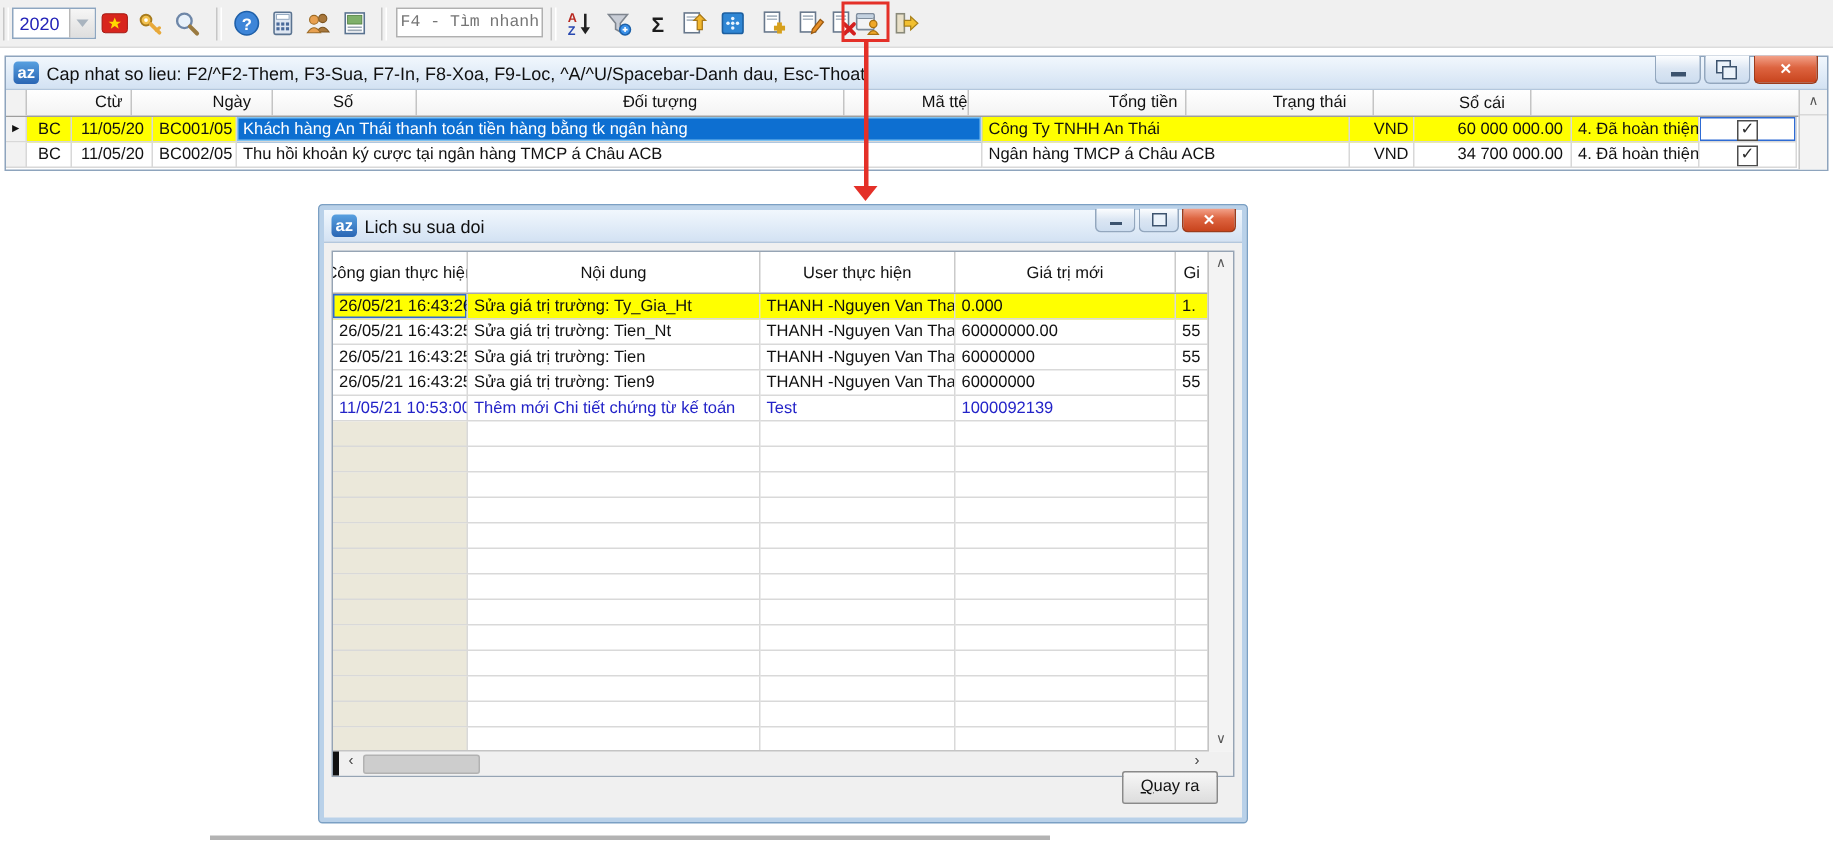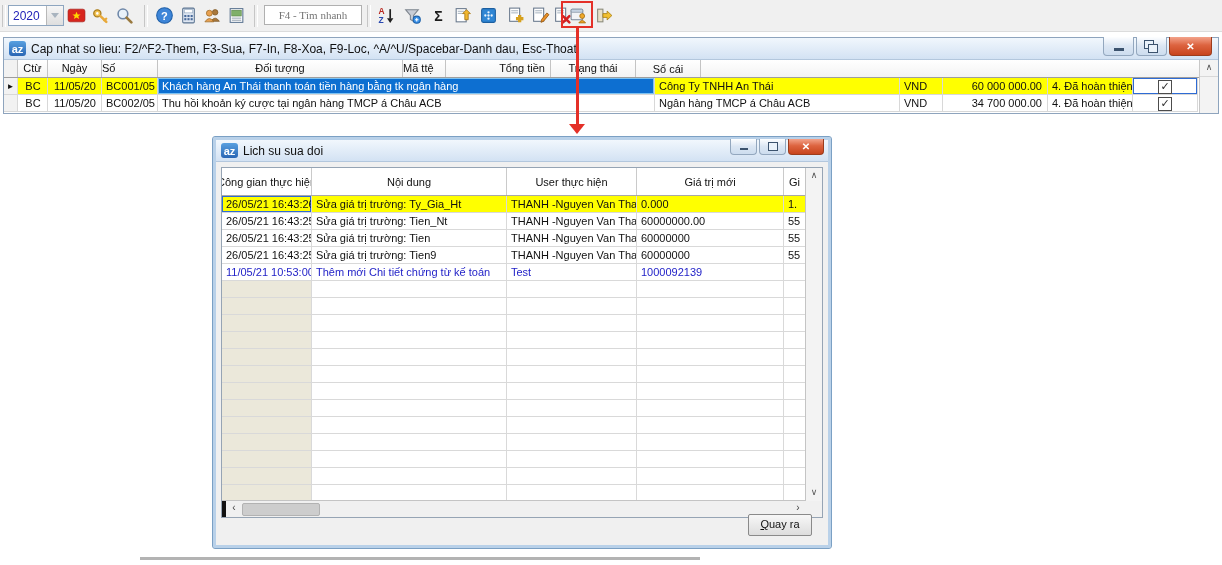--- a/index.html
+++ b/index.html
@@ -9,21 +9,21 @@
 
   
   .toolbar{left:0;top:0;width:1222px;height:32px;background:#f0f0f0;border-bottom:1px solid #dcdcdc;z-index:2;}
   .grip{top:5px;width:4px;height:22px;border-left:1px solid #c6c6c6;border-right:1px solid #ffffff;}
   .tb-btn{top:3px;width:25px;height:25px;display:flex;align-items:center;justify-content:center;background:transparent;border:1px solid transparent;}
   .combo{left:8px;top:5px;height:21px;display:flex;border:1px solid #8ea6c0;background:#fff;}
   .combo-val{width:33px;padding:3px 0 0 4px;color:#2222b8;font-size:12px;}
   .combo-arrow{width:16px;background:linear-gradient(#f6f6f6,#dedede);border-left:1px solid #b8b8b8;display:flex;align-items:center;justify-content:center;}
   .combo-arrow i{width:0;height:0;border-left:4px solid transparent;border-right:4px solid transparent;border-top:5px solid #a9b4bf;}
   .quick-find{left:264px;top:5px;width:98px;height:20px;border:1px solid #b0b0b0;background:#fff;color:#9a9a9a;
-              font-family:Liberation Serif, serif;font-size:11px;text-align:center;box-sizing:border-box;}
+              font-family:Liberation Mono, monospace;font-size:11px;text-align:center;box-sizing:border-box;}
   .sigma{font-size:14px;font-weight:bold;color:#1c1c1c;}
 
   
   .red-box{left:561px;top:1px;width:32px;height:27px;border:2px solid #e43028;z-index:40;}
   .red-line{left:576px;top:28px;width:3px;height:96px;background:#e43028;z-index:40;}
   .red-head{left:569px;top:124px;width:0;height:0;border-left:8px solid transparent;border-right:8px solid transparent;border-top:10px solid #e43028;z-index:40;}
 
   
   .main-win{left:3px;top:37px;width:1216px;height:77px;border:1px solid #8ea4bd;background:#fff;z-index:1;}
   .titlebar{left:0;top:0;width:100%;height:22px;background:linear-gradient(#f1f7fd,#d3e2f3);border-bottom:1px solid #b3c7dd;display:flex;align-items:center;}
@@ -35,28 +35,28 @@
       display:flex;align-items:center;justify-content:center;}
   .wb.min{width:29px}.wb.rst{width:29px}.wb.cls{width:41px;background:linear-gradient(#f3a38b,#dd6440 45%,#c8441d);border-color:#9c3c1c;color:#fff;font-size:10px;font-weight:bold;}
   .wb .bar{width:10px;height:3px;background:#3c536e;margin-top:6px;}
   .wb .sq{width:8px;height:7px;border:1px solid #3c536e;background:#eaf2fa;}
   .wb .sq2{position:relative;left:2px;top:-2px;}
   .wb .sq3{position:relative;left:-4px;top:2px;}
   .dlg .wb{height:15px}.dlg .wb.min{width:25px}.dlg .wb.rst{width:25px}.dlg .wb.cls{width:34px}
   .dlg .wb .bar{width:8px;height:2px;margin-top:5px;}
 
   
-  .mg-head{display:flex;height:17px;background:linear-gradient(#ffffff,#f3f3f3);border-bottom:1px solid #9e9e9e;}
+  .mg-head{display:flex;height:17px;background:linear-gradient(#ffffff,#f3f3f3);border-bottom:1px solid #9e9e9e;gap:40px;}
   .mh{box-sizing:border-box;border-right:1px solid #c4c4c4;text-align:center;line-height:16px;overflow:hidden;white-space:nowrap;}
   .mg-row{display:flex;height:17px;}
   .mc{box-sizing:border-box;border-right:1px solid #d8d8d8;border-bottom:1px solid #d8d8d8;padding:1px 3px 0 4px;
       line-height:14px;overflow:hidden;white-space:nowrap;}
   .w-m{width:14px;padding:0;text-align:center;background:#f2f2f2;}
   .w-ctu{width:30px;text-align:center}.w-ngay{width:54px;text-align:center}.w-so{width:56px;text-align:left}
-  .w-dg{width:497px}.w-dt{width:245px}.w-tte{width:43px;text-align:left}
+  .w-dg{width:497px}.w-dt{width:245px}.w-tte{width:43px;text-align:right}
   .w-tt{width:105px;text-align:right;padding-right:5px}.w-ts{width:85px}.w-sc{width:65px;text-align:center;padding:1px 0 0 0;}
   .ysel{background:#ffff00;}
   .bluecell{background:#0d6fd1;color:#fff;box-shadow:inset 0 0 0 1px #7dc2f2;}
   .focus-sc{background:#fff;box-shadow:inset 0 0 0 1px #2e6bd4;}
   .marker{font-size:8px;line-height:16px;color:#111;}
   .cb{display:inline-block;width:12px;height:12px;border:1px solid #4c4c4c;background:#fff;margin-top:1px;
       font-size:11px;line-height:11px;color:#2b2b2b;text-align:center;}
   .vsb-top{height:16px;border-bottom:1px solid #d8d8d8;text-align:center;line-height:15px;color:#555;font-size:9px;}
   .mg-vsb{position:absolute;right:0;top:0;bottom:0;width:18px;background:#f3f3f3;border-left:1px solid #c8c8c8;}
 

